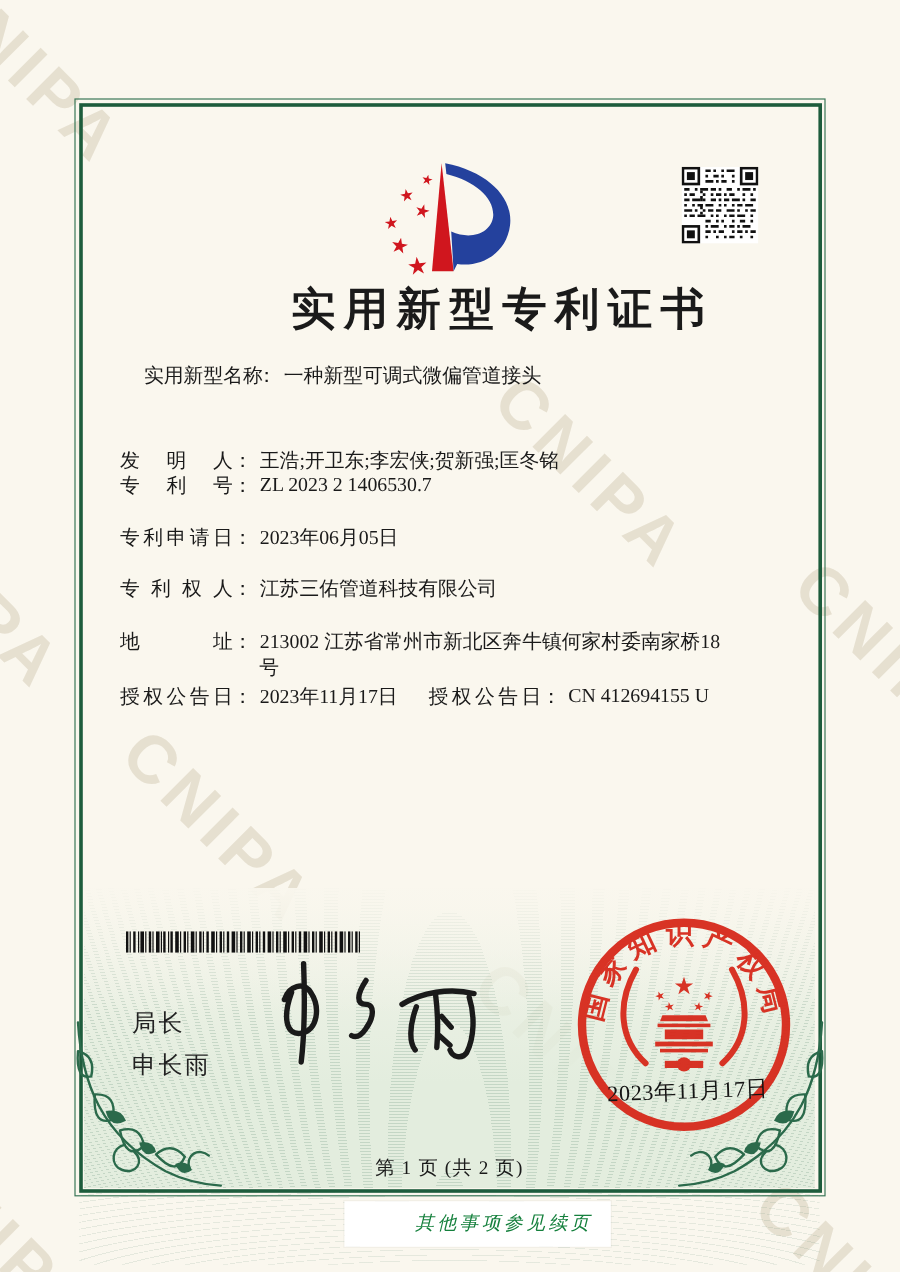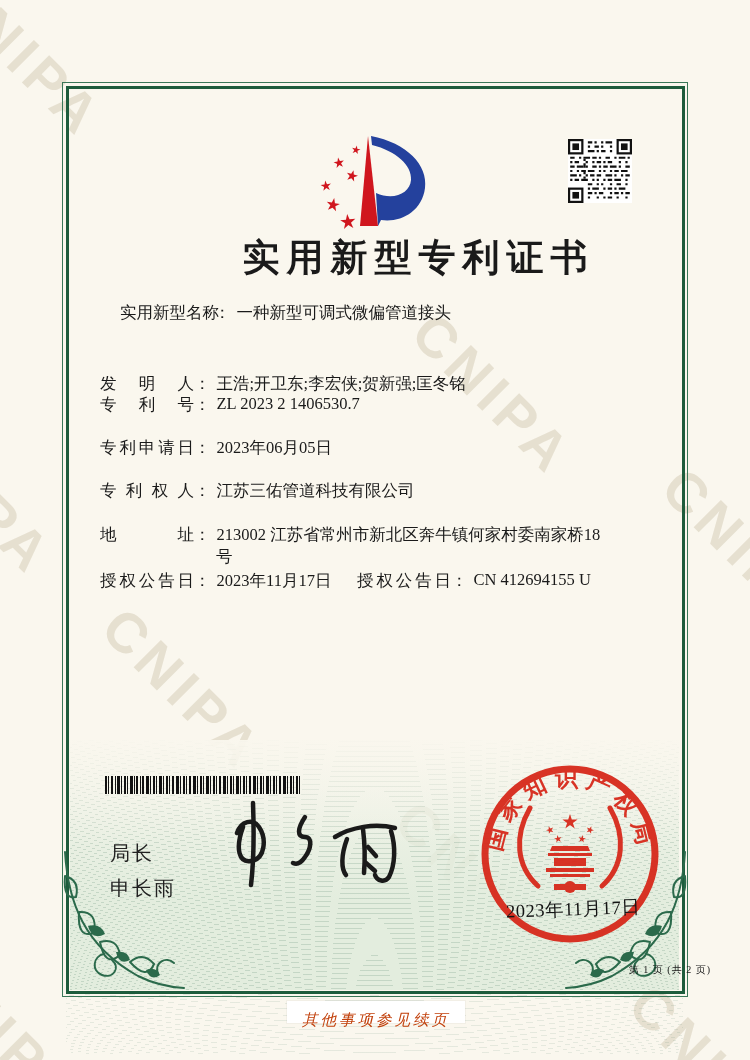--- a/index.html
+++ b/index.html
@@ -80,27 +80,28 @@
   }
   .signature{position:absolute;left:205px;top:795px;width:200px;height:100px;}
   .seal{position:absolute;left:478px;top:762px;width:184px;height:184px;opacity:0.95;}
   .seal-date{
     position:absolute;left:506px;top:896px;width:150px;
     font-size:18.5px;color:#141414;letter-spacing:0.5px;
     transform:rotate(-2deg);
   }
   .page-num{
     position:absolute;left:62px;top:963px;width:625px;
-    text-align:right;font-size:10px;letter-spacing:1px;margin-left:24px;
+    text-align:center;font-size:16px;letter-spacing:1px;
   }
   .continuation{
-    position:absolute;left:287px;top:1001px;width:178px;height:22px;
+    position:absolute;left:287px;top:1001px;width:178px;height:38px;
     background:#ffffff;text-align:center;line-height:38px;
-    font-style:italic;font-size:15.5px;letter-spacing:3px;color:#c2410c;
+    font-style:italic;font-size:15.5px;letter-spacing:3px;color:#15803d;
     box-shadow:0 0 0 1px rgba(0,0,0,0.03);
+    padding-left:44px;
   }
   .z-content{z-index:3;}
 </style>
 </head>
 <body>
 
 <div class="page">
 
   <div class="wm" style="left:-25px;top:-38px;">CNIPA</div>
   <div class="wm" style="left:445px;top:300px;">CNIPA</div>

